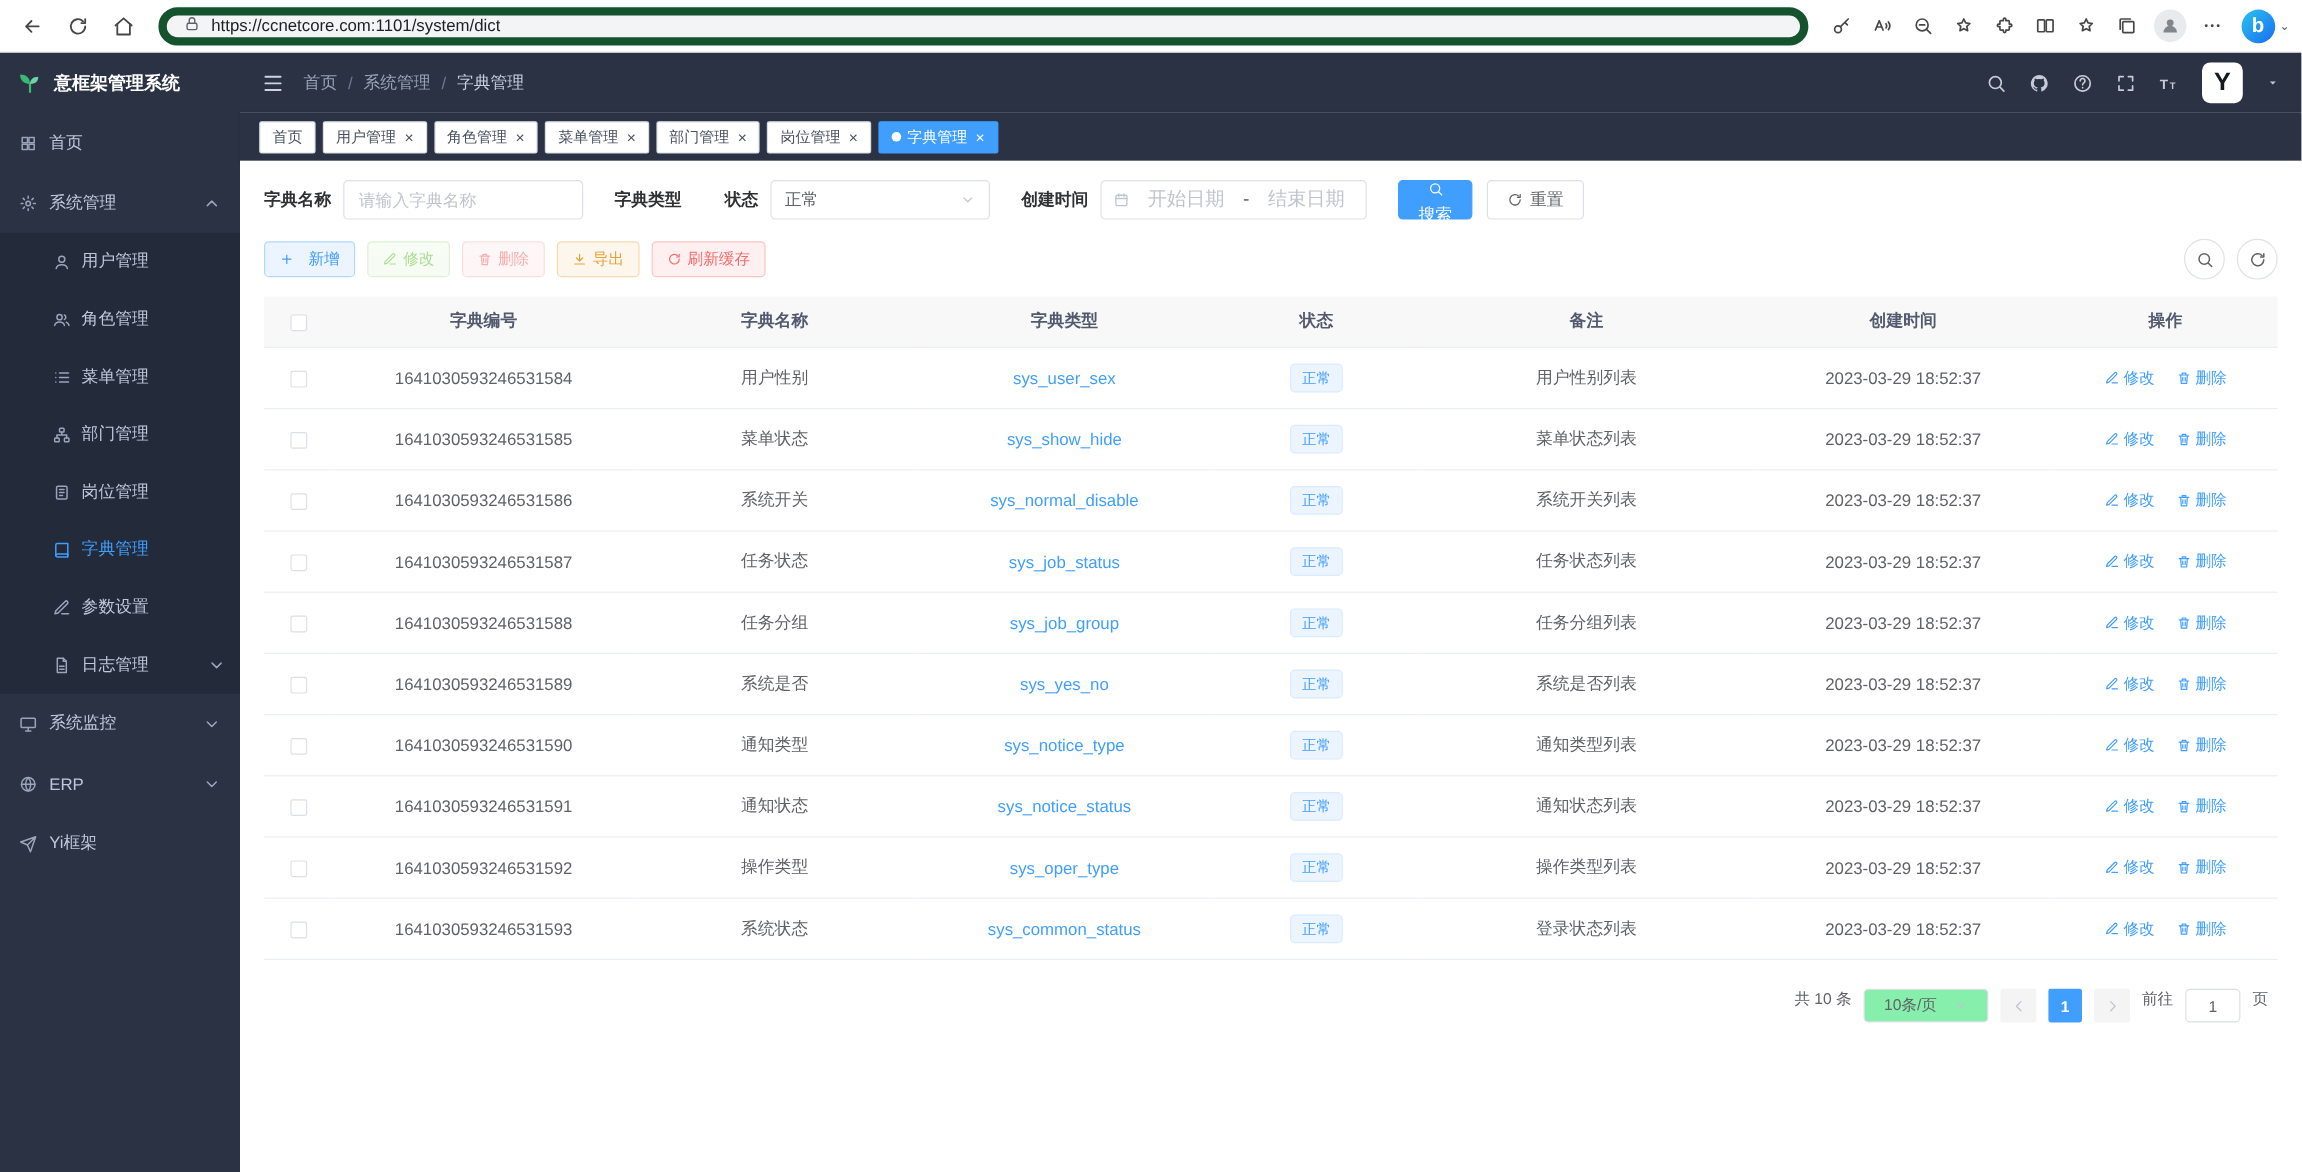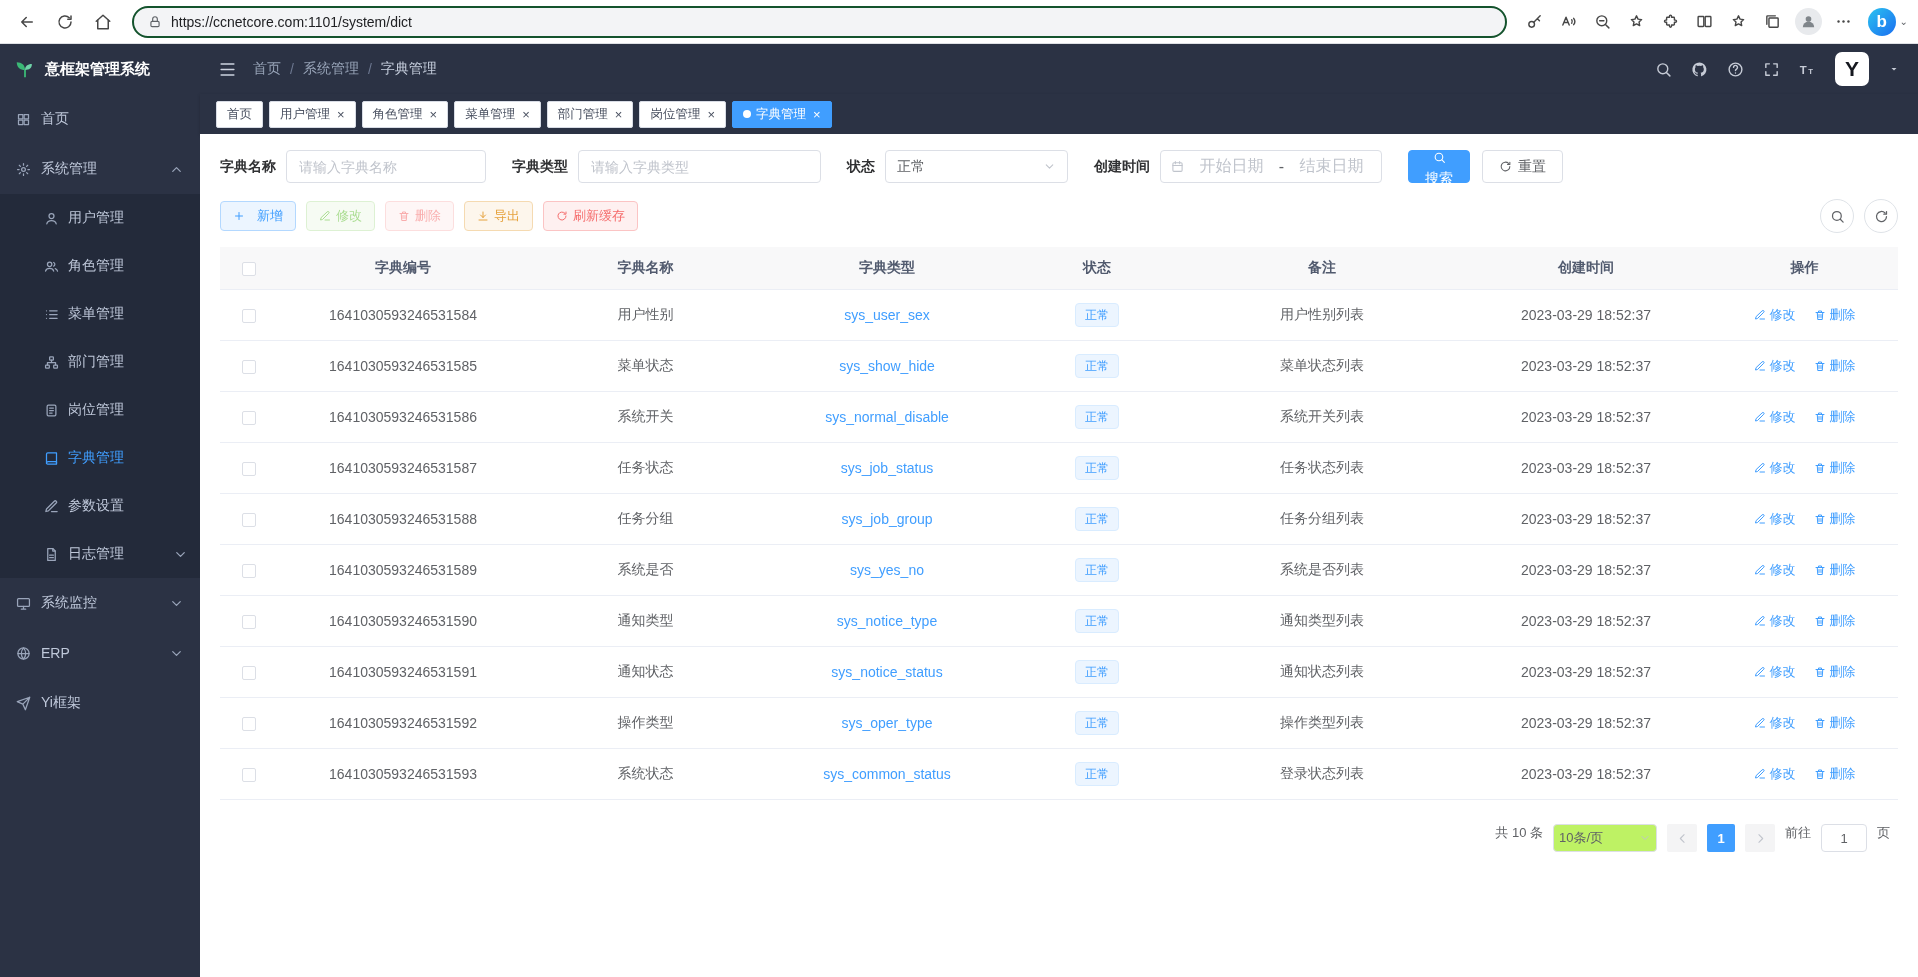--- a/index.html
+++ b/index.html
@@ -4,21 +4,21 @@
 <style>
   * { margin:0; padding:0; box-sizing:border-box; }
   html,body { width:1918px; height:977px; overflow:hidden; }
   body { font-family:"Liberation Sans", sans-serif; background:#fff; color:#303133; }
   .ic { display:inline-flex; width:1em; height:1em; flex:0 0 auto; }
   .ic svg { width:100%; height:100%; display:block; }
 
   
   .browser { height:44px; background:#fff; border-bottom:1px solid #dfe1e5; display:flex; align-items:center; padding:0 10px; gap:4px; }
   .b-btn { width:34px; height:32px; border-radius:6px; display:flex; align-items:center; justify-content:center; font-size:18px; color:#474747; background:transparent; border:none; cursor:pointer; }
-  .addressbar { flex:1; height:32px; margin:0 8px; background:#f3f4f6; border:2px solid #14532d; border-radius:16px; display:flex; align-items:center; padding:0 14px; gap:9px; min-width:0; }
+  .addressbar { flex:1; height:32px; margin:0 8px; background:#f3f4f6; border:7px solid #14532d; border-radius:16px; display:flex; padding:0 14px; gap:9px; min-width:0; }
   .addressbar .ic { font-size:14px; color:#5f6368; }
   .addr-text { font-size:14px; color:#202124; white-space:nowrap; overflow:hidden; }
   .b-right { display:flex; align-items:center; gap:2px; }
   .b-right .b-btn { width:32px; font-size:17px; }
   .b-avatar { width:27px; height:27px; border-radius:50%; background:#e8eaed; display:flex; align-items:center; justify-content:center; margin:0 4px; }
   .b-avatar .ic { font-size:17px; color:#80868b; }
   .bing-icon { width:28px; height:28px; border-radius:50%; background:linear-gradient(135deg,#2bc3f0,#1a6df0); color:#fff; font-weight:700; font-size:17px; display:flex; align-items:center; justify-content:center; margin-left:6px; cursor:pointer; }
   .b-caret { font-size:10px; color:#5f6368; margin-left:2px; }
 
   
@@ -89,21 +89,21 @@
   table { width:100%; border-collapse:collapse; margin-top:14px; table-layout:fixed; }
   th { background:#f8f8f9; color:#515a6e; font-size:14px; font-weight:700; padding:12px 0; text-align:center; border-bottom:1px solid #ebeef5; }
   td { font-size:14px; color:#606266; padding:13px 4px; text-align:center; border-bottom:1px solid #ebeef5; white-space:nowrap; overflow:hidden; }
   .checkbox { display:inline-block; width:14px; height:14px; border:1px solid #dcdfe6; border-radius:2px; background:#fff; vertical-align:middle; cursor:pointer; }
   .type-link { color:#409eff; cursor:pointer; text-decoration:none; }
   .tag-status { display:inline-block; padding:0 9px; line-height:22px; font-size:12px; color:#409eff; background:#ecf5ff; border:1px solid #d9ecff; border-radius:4px; }
   .op { color:#409eff; display:inline-flex; align-items:center; gap:4px; margin:0 9px; font-size:13px; cursor:pointer; text-decoration:none; }
   .op .ic { font-size:12px; }
 
   .pagination { display:flex; justify-content:flex-end; gap:10px; margin-top:24px; padding-right:8px; font-size:13px; color:#606266; }
-  .page-size { width:104px; height:28px; border:1px solid #dcdfe6; border-radius:4px; display:flex; align-items:center; justify-content:space-between; padding:0 5px; cursor:pointer; background:#bef264; }
+  .page-size { width:104px; height:28px; border:1px solid #dcdfe6; border-radius:4px; display:flex; align-items:center; justify-content:space-between; padding:0 16px; cursor:pointer; background:#86efac; }
   .page-size .ic { font-size:12px; color:#c0c4cc; }
   .pg-btn { width:30px; height:28px; background:#f4f4f5; border:none; border-radius:2px; color:#c0c4cc; display:flex; align-items:center; justify-content:center; cursor:pointer; }
   .pg-btn .ic { font-size:13px; }
   .pg-num { width:28px; height:28px; background:#409eff; color:#fff; border:none; border-radius:2px; font-size:13px; font-weight:600; cursor:pointer; }
   .goto-input { width:46px; height:28px; border:1px solid #dcdfe6; border-radius:4px; text-align:center; font-size:13px; color:#606266; outline:none; font-family:inherit; }
 </style>
 </head>
 <body>
 
 <div class="browser">
@@ -465,21 +465,20 @@
 
     <div class="content">
 
       <form class="filters">
         <div class="f-item">
           <label>字典名称</label>
           <input class="f-input w200" placeholder="请输入字典名称" style="">
         </div>
         <div class="f-item">
           <label>字典类型</label>
-          <input class="f-input w240" placeholder="请输入字典类型" style="">
         </div>
         <div class="f-item">
           <label>状态</label>
           <div class="f-select">
             <span>正常</span>
             <span class="ic">
                 <svg viewBox="0 0 24 24" fill="none" stroke="currentColor" stroke-width="2" stroke-linecap="round" stroke-linejoin="round">
                   <path d="M6 9l6 6 6-6"></path>
                 </svg>
               </span>

